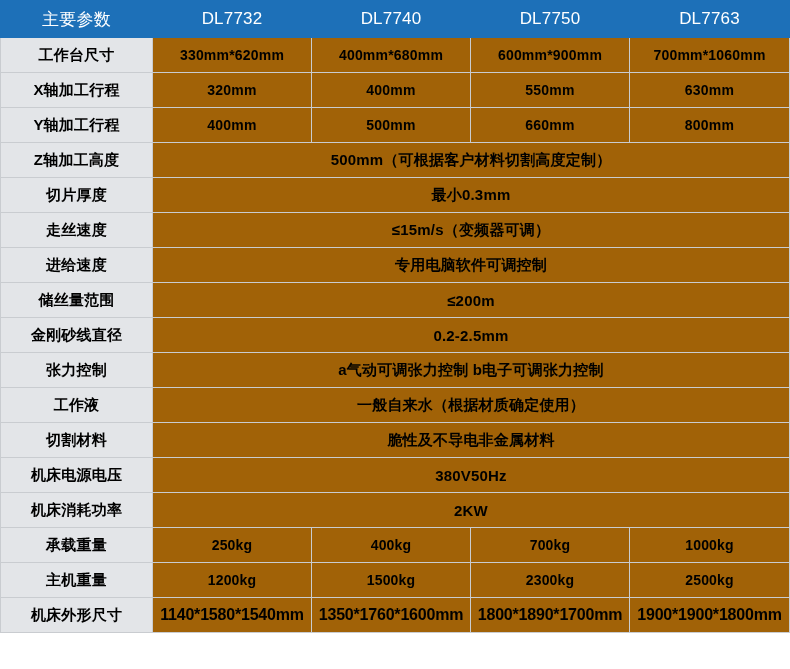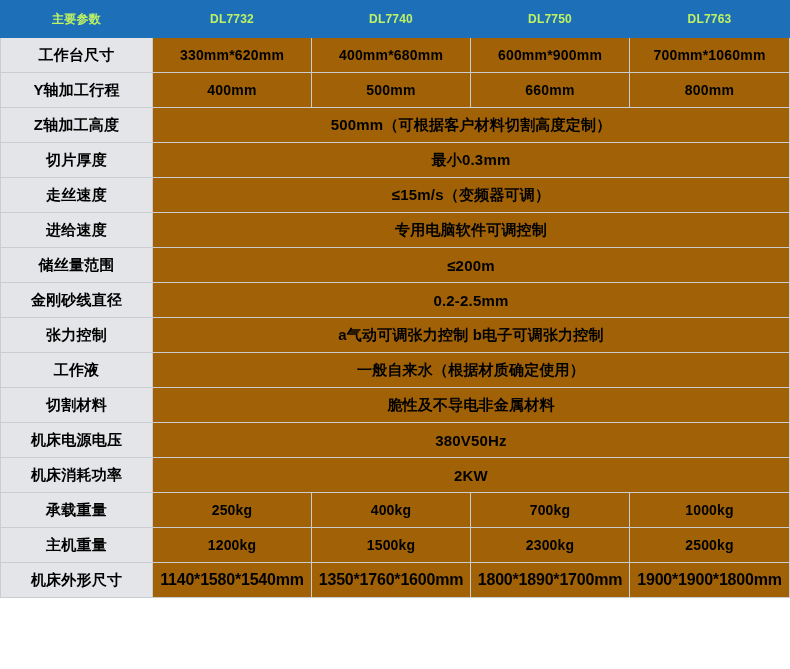--- a/index.html
+++ b/index.html
@@ -25,25 +25,25 @@
     font-size: 14.5px;
     color: #000000;
     padding: 0;
     height: 34px;
     font-weight: bold;
     letter-spacing: 0.2px;
   }
   
   #spec-table thead th {
     background: #1d70b8;
-    color: #bef264;
-    font-size: 12px;
+    color: #ffffff;
+    font-size: 17px;
     height: 36px;
     border: 1px solid #1d70b8;
-    font-weight: bold;
+    font-weight: normal;
   }
   
   #spec-table td.param {
     background: #e3e5e8;
     font-size: 15px;
     font-weight: bold;
   }
   #spec-table td.val {
     background: #a16207;
     font-weight: bold;
@@ -82,20 +82,27 @@
       <th>DL7763</th>
     </tr>
   </thead>
   <tbody id="table-body">
       <tr>
         <td class="param">工作台尺寸</td>
         <td class="val">330mm*620mm</td>
         <td class="val">400mm*680mm</td>
         <td class="val">600mm*900mm</td>
         <td class="val">700mm*1060mm</td>
+      </tr>
+      <tr>
+        <td class="param">X轴加工行程</td>
+        <td class="val">320mm</td>
+        <td class="val">400mm</td>
+        <td class="val">550mm</td>
+        <td class="val">630mm</td>
       </tr>
       <tr>
         <td class="param">Y轴加工行程</td>
         <td class="val">400mm</td>
         <td class="val">500mm</td>
         <td class="val">660mm</td>
         <td class="val">800mm</td>
       </tr>
       <tr>
         <td class="param">Z轴加工高度</td>

